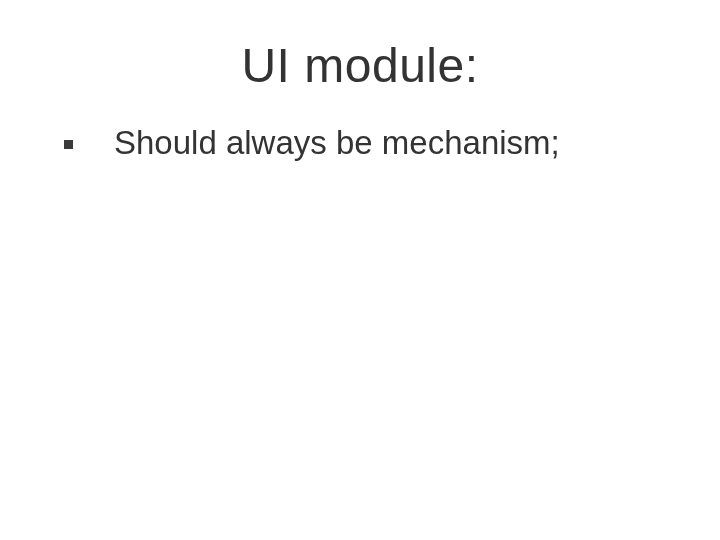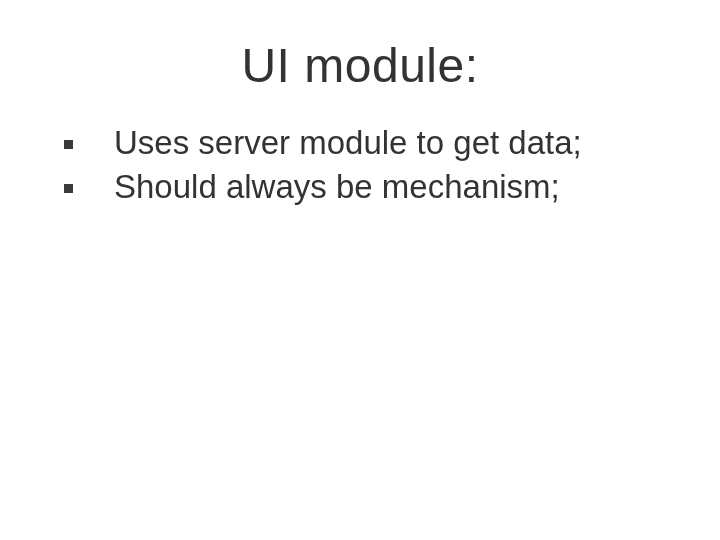--- a/index.html
+++ b/index.html
@@ -48,16 +48,15 @@
     height: 9px;
     background: #3a3a3a;
   }
 </style>
 </head>
 <body>
 
 <div class="slide">
   <div class="title">UI module:</div>
   <ul class="points">
-    <li>Uses server module to get data;</li>
     <li>Should always be mechanism;</li>
   </ul>
 </div>
 
 </body></html>

